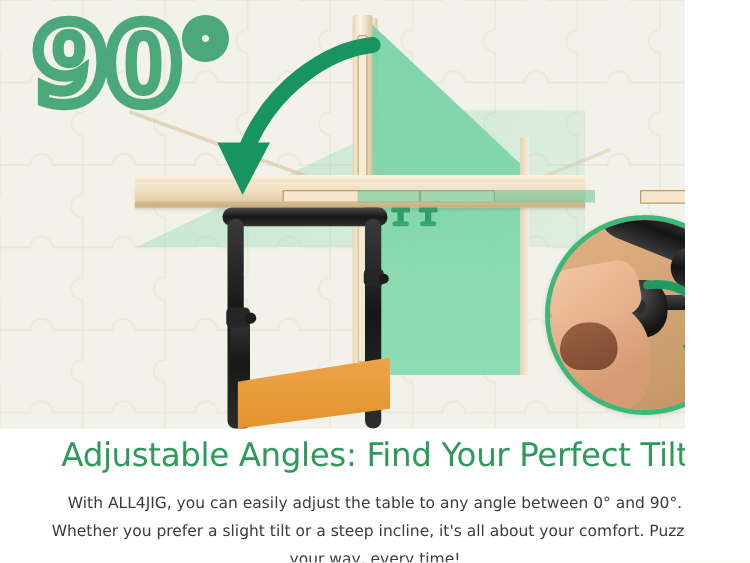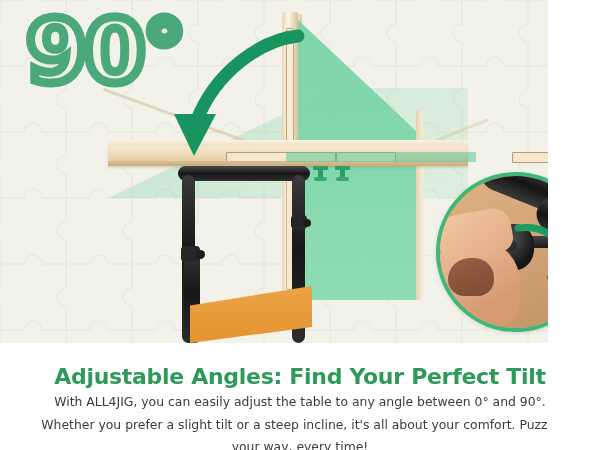--- a/index.html
+++ b/index.html
@@ -191,22 +191,22 @@
   .inset .knuckle{
     position:absolute;left:8px;top:82px;width:46px;height:38px;
     background:linear-gradient(160deg,#9a6044,#7d4a33);
     border-radius:24px 22px 18px 18px;
   }
   .inset .rot-arrow{position:absolute;left:68px;top:42px;width:72px;height:88px;}
 
   
   .textblock{position:absolute;left:0;top:343px;width:600px;height:107px;background:#ffffff;}
   .headline{
-    position:absolute;left:0;top:21px;width:600px;text-align:center;
-    font-size:22px;font-weight:700;color:#2e9a5a;letter-spacing:-.3px;
+    position:absolute;left:0;top:7px;width:600px;text-align:center;
+    font-size:26px;font-weight:400;color:#2e9a5a;letter-spacing:-.3px;
     font-family:"DejaVu Sans", sans-serif;
   }
   .body-copy{
     position:absolute;left:40px;top:48px;width:520px;text-align:center;
     font-size:12.4px;line-height:1.82;color:#3b3b3b;
     font-family:"DejaVu Sans", sans-serif;
   }
 </style>
 </head>
 <body>

